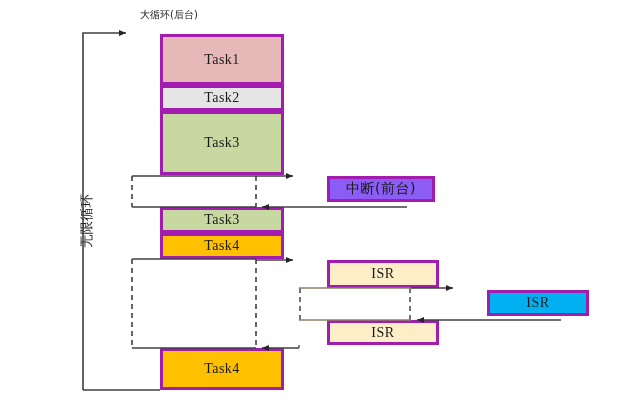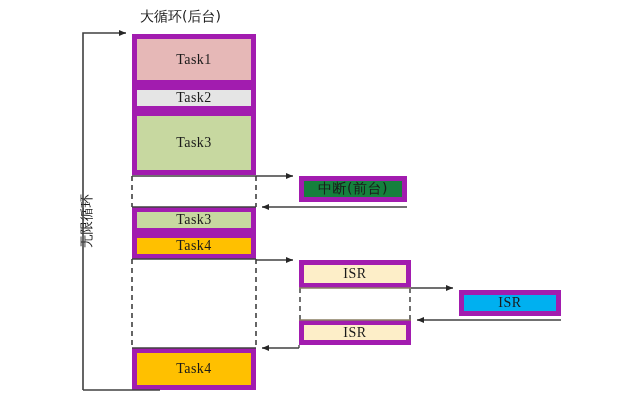--- a/index.html
+++ b/index.html
@@ -11,31 +11,32 @@
     position: relative;
     width: 641px;
     height: 405px;
     background: #ffffff;
     font-family: "Liberation Serif", "DejaVu Serif", serif;
     overflow: hidden;
   }
   .box {
     position: absolute;
     box-sizing: border-box;
-    border: 5px solid #a21caf;
+    border: 3px solid #a21caf;
     display: flex;
     align-items: center;
     justify-content: center;
     font-size: 14px;
     color: #1a1a1a;
     letter-spacing: 0.5px;
+    margin-left: 28px;
   }
   .label {
     position: absolute;
-    font-size: 14px;
+    font-size: 10px;
     color: #1a1a1a;
     white-space: nowrap;
   }
   .vlabel {
     position: absolute;
     font-size: 13.5px;
     color: #1a1a1a;
     white-space: nowrap;
     transform-origin: 0 0;
     transform: rotate(-90deg);
@@ -72,21 +73,21 @@
   <div class="box" style="left:132px; top:85px; width:124px; height:26px; background:#e5e5e5;">Task2</div>
 
   <div class="box" style="left:132px; top:111px; width:124px; height:64px; background:#c7d8a0;">Task3</div>
 
   <div class="box" style="left:132px; top:207px; width:124px; height:26px; background:#c7d8a0;">Task3</div>
 
   <div class="box" style="left:132px; top:233px; width:124px; height:26px; background:#ffc000;">Task4</div>
 
   <div class="box" style="left:132px; top:348px; width:124px; height:42px; background:#ffc000;">Task4</div>
 
-  <div class="box cjk" style="left:299px; top:176px; width:108px; height:26px; background:#15803d; font-size:14px;">中断(前台)</div>
+  <div class="box cjk" style="left:299px; top:176px; width:108px; height:26px; background:#8b5cf6; font-size:14px;">中断(前台)</div>
 
   <div class="box" style="left:299px; top:260px; width:112px; height:28px; background:#fdeec8;">ISR</div>
 
   <div class="box" style="left:299px; top:320px; width:112px; height:25px; background:#fdeec8;">ISR</div>
 
   <div class="box" style="left:459px; top:290px; width:102px; height:26px; background:#00b0f0;">ISR</div>
 
   <svg class="overlay">
     <defs>
       <marker id="arrowR" markerWidth="8" markerHeight="8" refX="7" refY="3" orient="auto" markerUnits="userSpaceOnUse">

